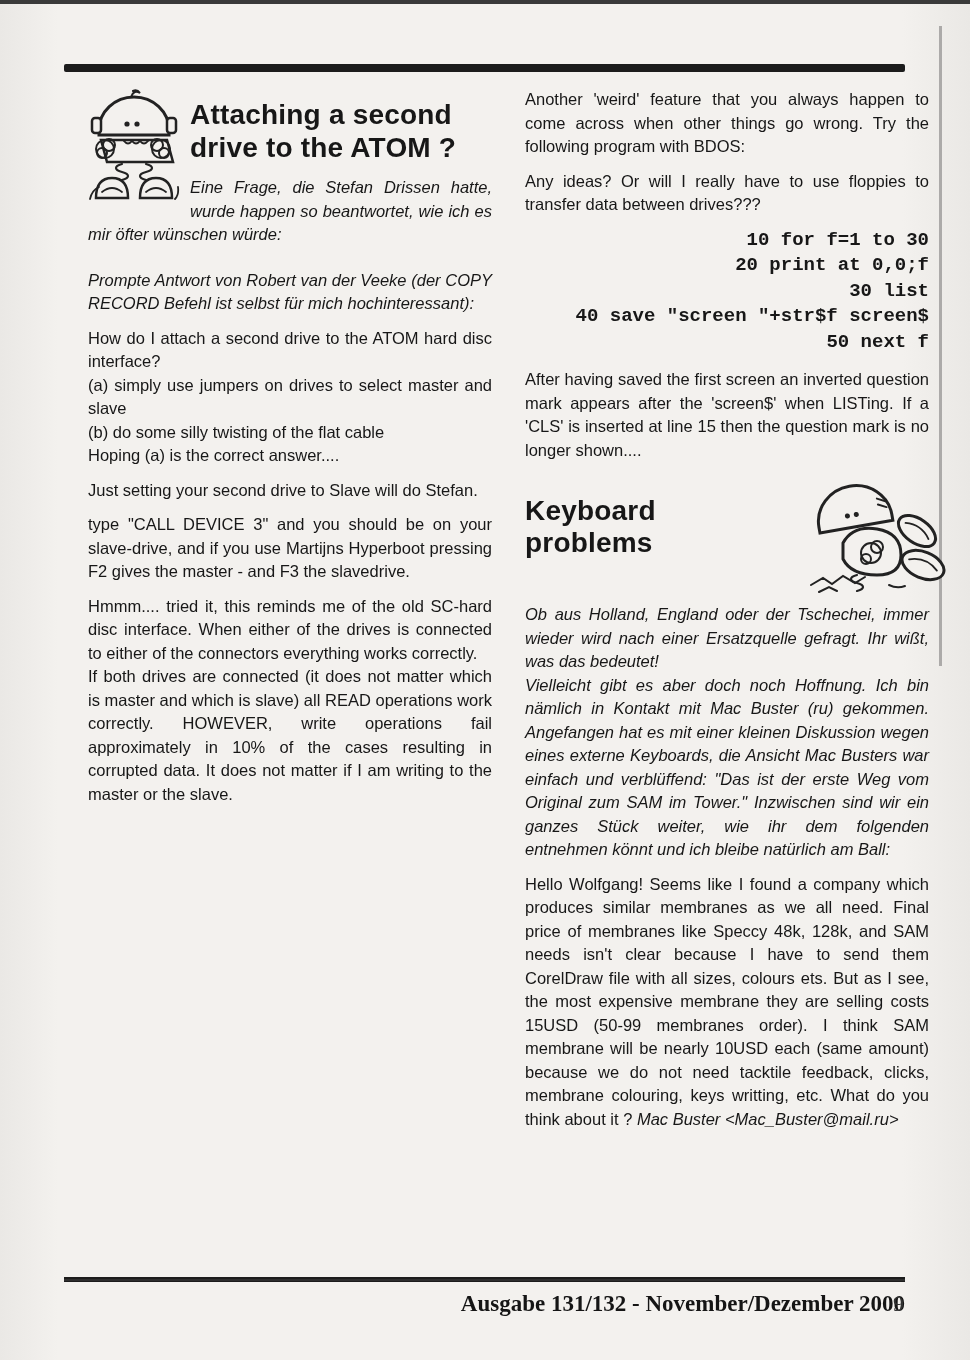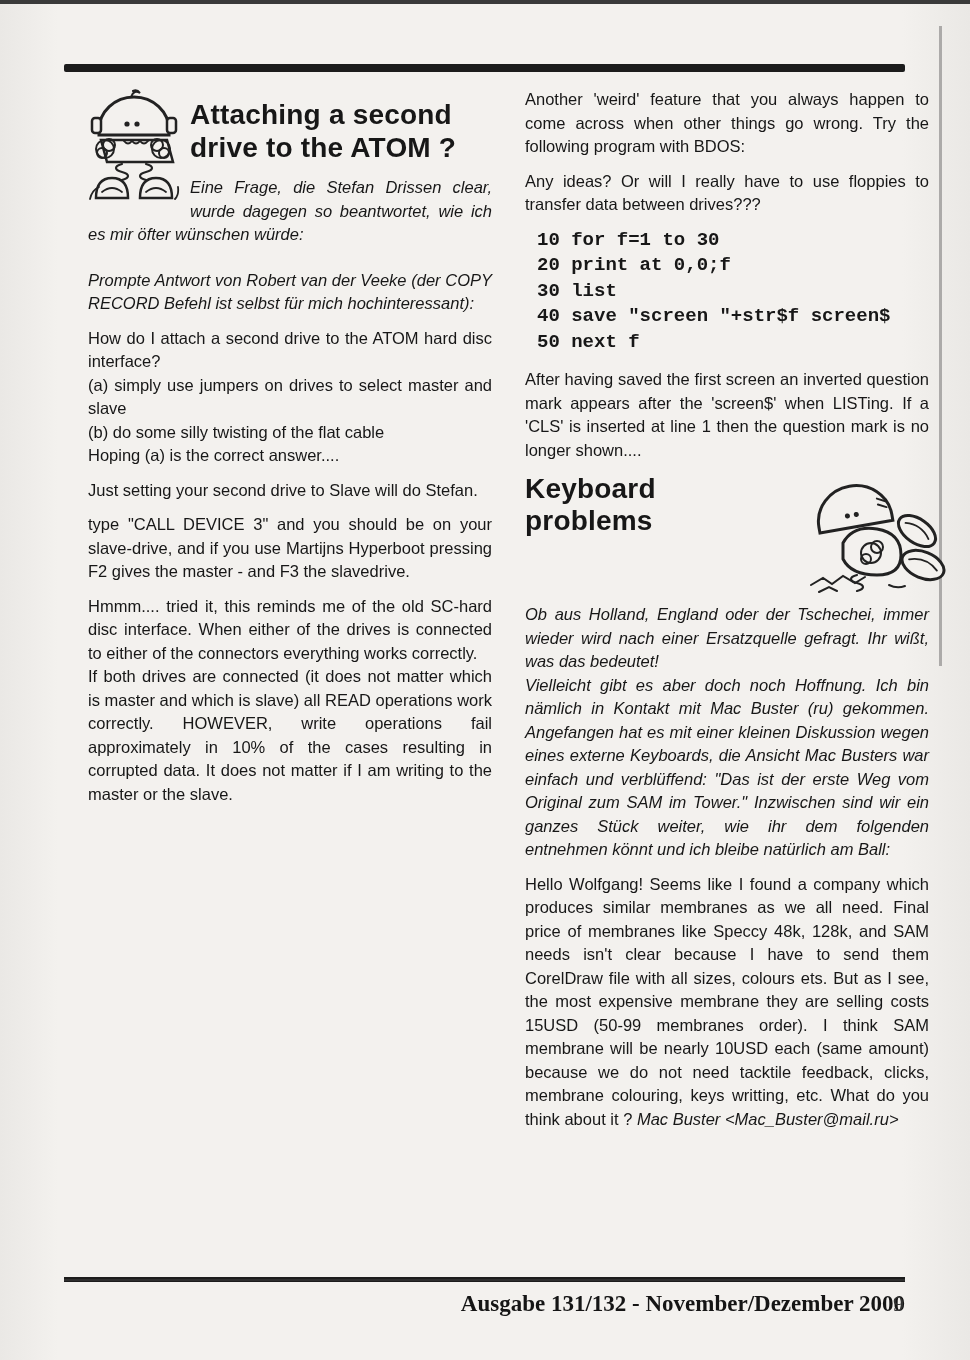--- a/index.html
+++ b/index.html
@@ -22,27 +22,27 @@
   .para{margin:0 0 11px 0;white-space:pre-line;}
   .italic{font-style:italic;}
   .space-before{margin-top:22px;}
   h1.article-title{
     font-size:28px;line-height:33px;font-weight:bold;margin:0;
     padding-top:10px;white-space:pre-line;letter-spacing:.2px;text-align:left;
   }
   .robot-left{float:left;width:92px;height:112px;margin:0 10px 2px 0;}
   .article-header{margin-bottom:2px;}
   .intro-gap{margin-top:12px;}
-  .kb-row{display:flex;justify-content:space-between;align-items:flex-start;margin:2px 0 8px 0;gap:24px;}
+  .kb-row{display:flex;justify-content:space-between;align-items:center;margin:2px 0 8px 0;gap:24px;}
   h2.section-title{font-size:28px;line-height:32px;font-weight:bold;margin:0 0 14px 0;letter-spacing:.2px;text-align:left;}
   .robot-right{width:142px;height:122px;margin-right:-18px;flex:0 0 auto;}
   .code{
     font-family:"Liberation Mono","DejaVu Sans Mono",monospace;
     font-weight:bold;font-size:19px;line-height:25.5px;
-    text-align:left;white-space:pre-line;margin:4px 0 13px 0;padding-left:12px;
+    text-align:right;white-space:pre-line;margin:4px 0 13px 0;padding-left:12px;
   }
   .footer-issue{
     position:absolute;left:64px;top:1291px;width:841px;text-align:right;
     font-family:"Liberation Serif",serif;font-weight:bold;font-size:23px;color:#151515;
   }
   .footer-page{
     position:absolute;top:1291px;right:66px;
     font-family:"Liberation Serif",serif;font-size:22px;color:#333;
   }
   svg .ink{stroke:#222;fill:none;stroke-linecap:round;}
@@ -79,42 +79,42 @@
           <path class="ink" stroke-width="2.2" d="M58 76 c8 2 8 6 0 8 c-8 2 -8 6 0 8 c8 2 8 6 0 8"></path>
           <path class="paper" stroke-width="2.5" d="M8 110 Q8 90 24 90 Q40 90 40 110 Z"></path>
           <path class="ink" stroke-width="1.8" d="M14 104 q10 -8 20 0"></path>
           <path class="paper" stroke-width="2.5" d="M52 110 Q52 90 68 90 Q84 90 84 110 Z"></path>
           <path class="ink" stroke-width="1.8" d="M58 104 q10 -8 20 0"></path>
           <path class="ink" stroke-width="1.8" d="M2 111 q2 -9 9 -12"></path>
           <path class="ink" stroke-width="1.8" d="M90 99 q1 8 -3 12"></path>
         </svg>
         <h1 class="article-title">Attaching a second
 drive to the ATOM ?</h1>
-        <p class="para italic intro-gap">Eine Frage, die Stefan Drissen clear, wurde dagegen so beantwortet, wie ich es mir öfter wünschen würde:</p>
+        <p class="para italic intro-gap">Eine Frage, die Stefan Drissen hatte, wurde happen so beantwortet, wie ich es mir öfter wünschen würde:</p>
       </div>
       <p class="para italic space-before">Prompte Antwort von Robert van der Veeke (der COPY RECORD Befehl ist selbst für mich hochinteressant):</p>
       <p class="para">How do I attach a second drive to the ATOM hard disc interface?
 (a) simply use jumpers on drives to select master and slave
 (b) do some silly twisting of the flat cable
 Hoping (a) is the correct answer....</p>
       <p class="para">Just setting your second drive to Slave will do Stefan.</p>
       <p class="para">type "CALL DEVICE 3" and you should be on your slave-drive, and if you use Martijns Hyperboot pressing F2 gives the master - and F3 the slavedrive.</p>
       <p class="para">Hmmm.... tried it, this reminds me of the old SC-hard disc interface. When either of the drives is connected to either of the connectors everything works correctly.
 If both drives are connected (it does not matter which is master and which is slave) all READ operations work correctly. HOWEVER, write operations fail approximately in 10% of the cases resulting in corrupted data.  It does not matter if I am writing to the master or the slave.</p>
     </div>
 
     <div class="col">
       <p class="para">Another 'weird' feature that you always happen to come across when other things go wrong. Try the following program with BDOS:</p>
       <p class="para">Any ideas?  Or will I really have to use floppies to transfer data between drives???</p>
       <div class="code">10 for f=1 to 30
 20 print at 0,0;f
 30 list
 40 save "screen "+str$f screen$
 50 next f</div>
-      <p class="para">After having saved the first screen an inverted question mark appears after the 'screen$' when LISTing. If a 'CLS' is inserted at line 1 then the question mark is no longer shown....</p>
+      <p class="para">After having saved the first screen an inverted question mark appears after the 'screen$' when LISTing. If a 'CLS' is inserted at line 15 then the question mark is no longer shown....</p>
 
       <div class="kb-row">
         <h2 class="section-title">Keyboard problems</h2>
         <svg class="robot-right" viewBox="0 0 142 122">
           <g transform="rotate(-10 48 40)">
             <path class="paper" stroke-width="3" d="M12 48 A37 35 0 0 1 86 48 L86 54 L12 54 Z"></path>
             <circle cx="42" cy="42" r="2.5" fill="#222"></circle>
             <circle cx="51" cy="42" r="2.5" fill="#222"></circle>
             <path class="ink" stroke-width="2" d="M74 30 l8 4 m-8 2 l8 4"></path>
           </g>

